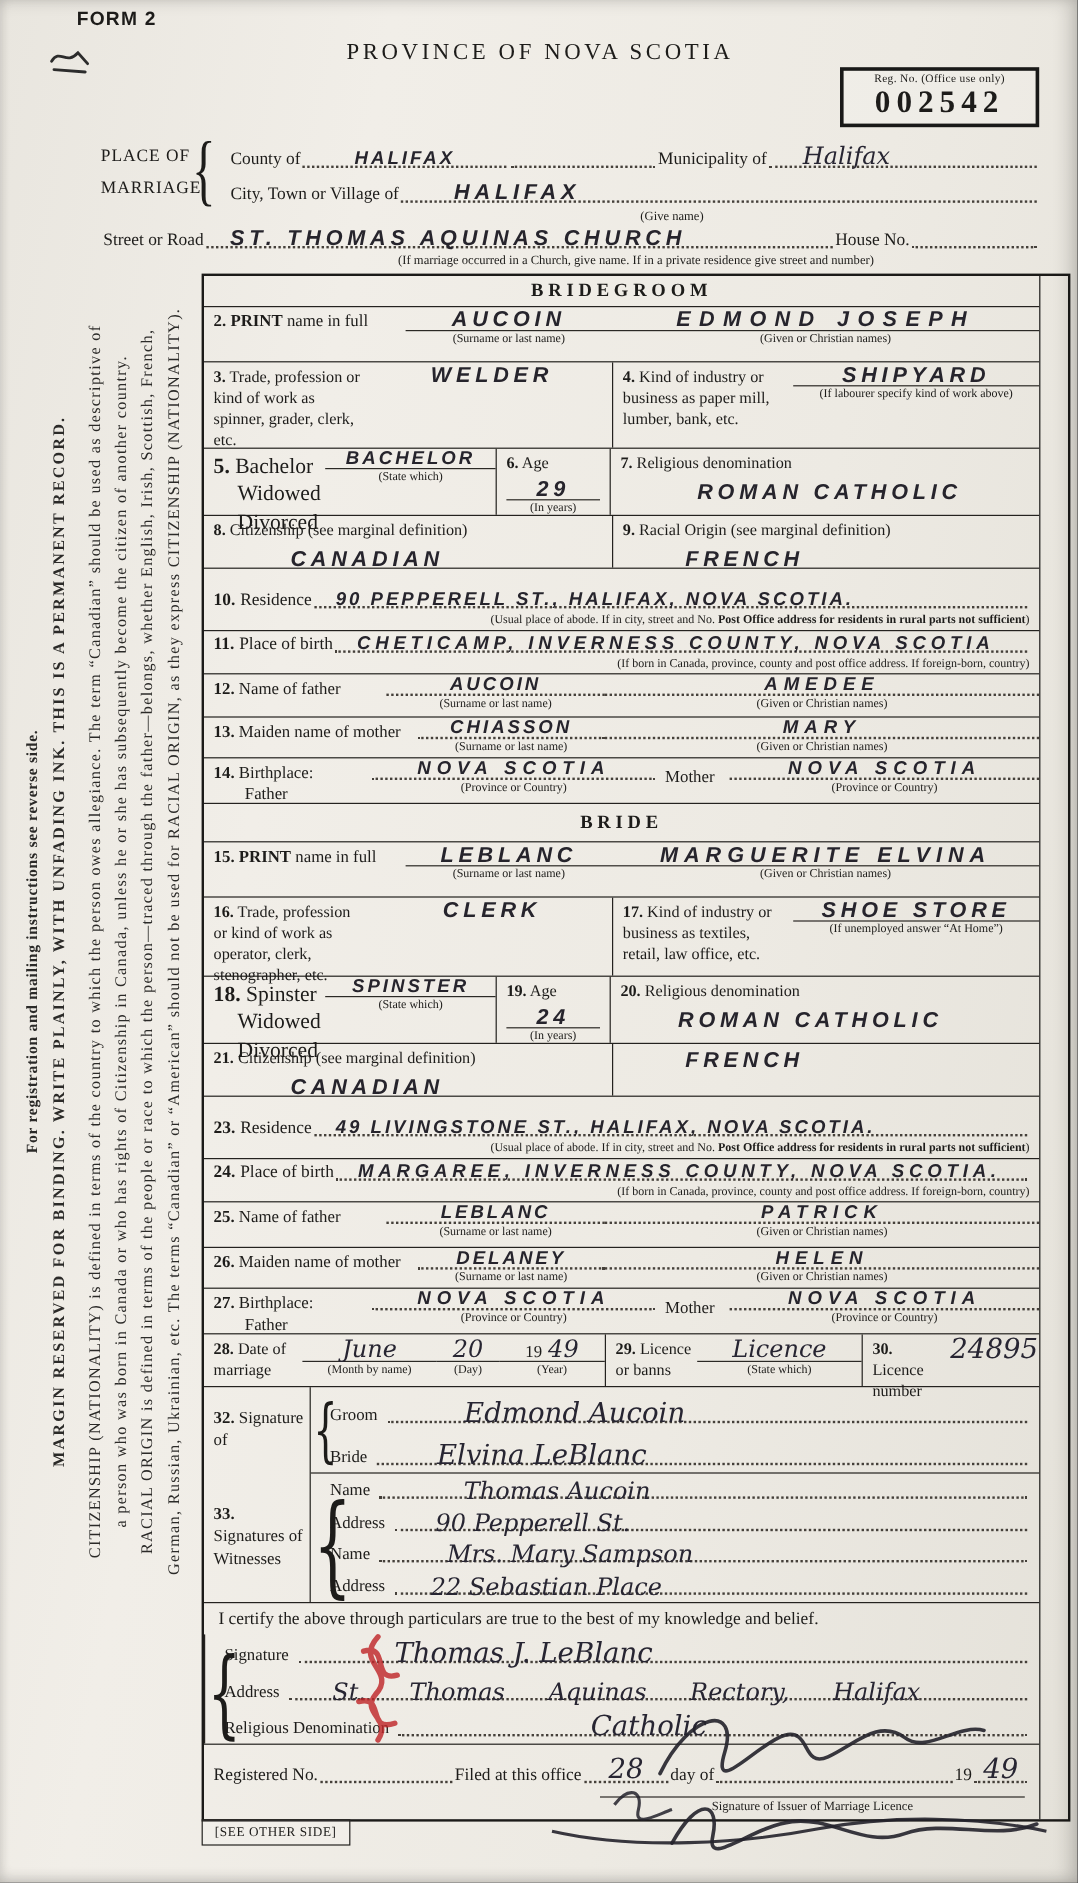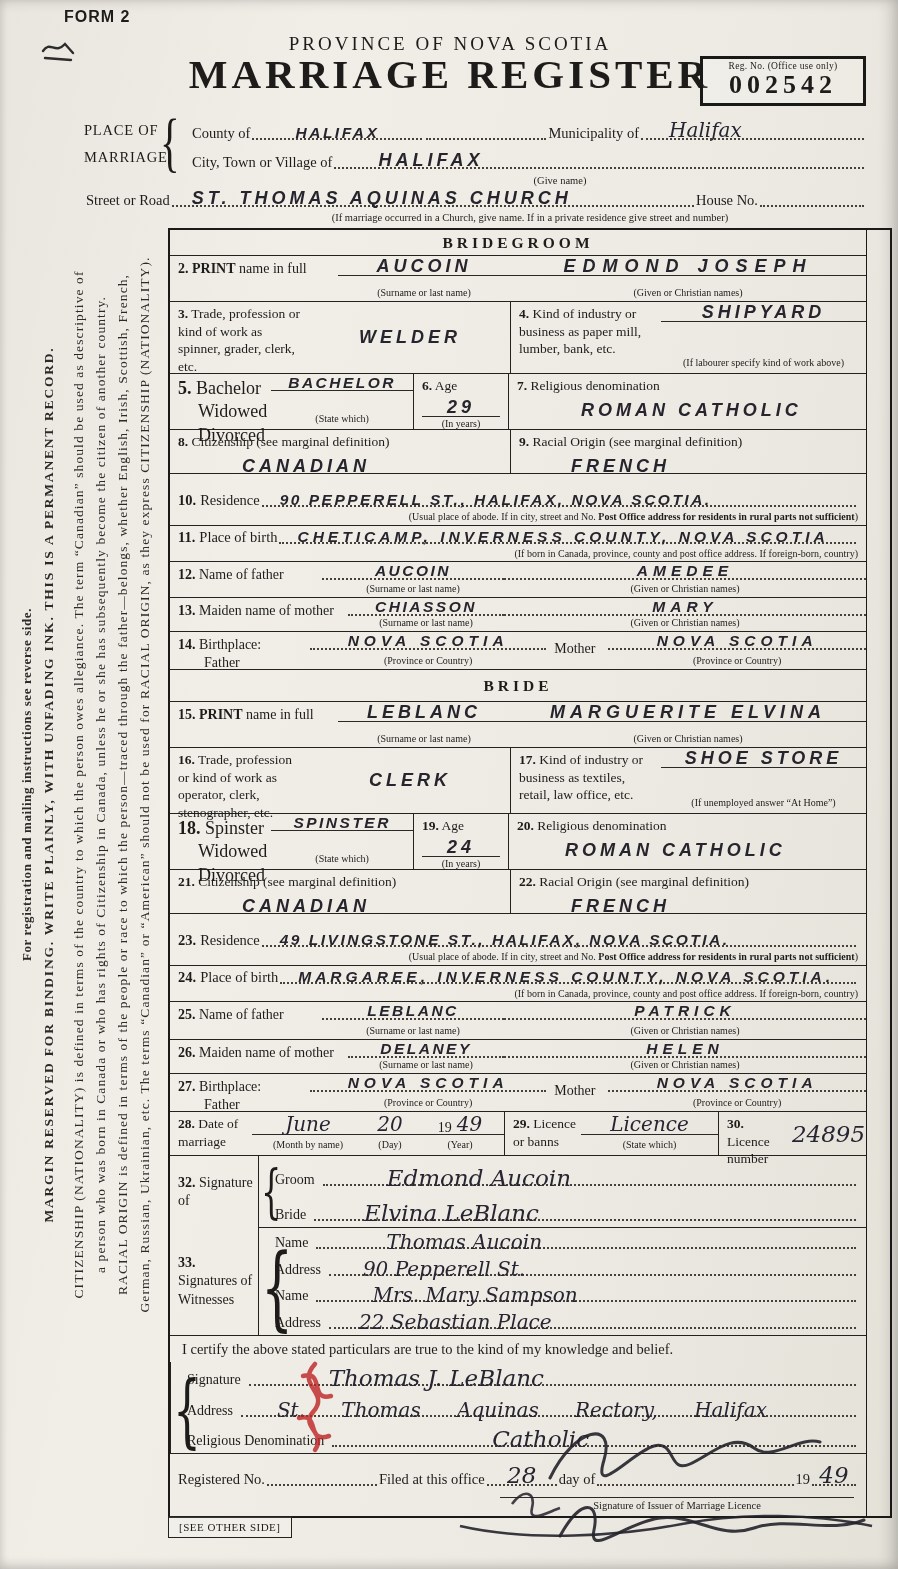--- a/index.html
+++ b/index.html
@@ -55,31 +55,31 @@
   
   .mtable{position:absolute;left:168px;top:228px;width:724px;border:2.5px solid #1b1a18;display:flex}
   .tmain{flex:1;display:flex;flex-direction:column;min-width:0}
   .tstrip{flex:0 0 24px;border-left:1.5px solid #1b1a18}
   .trow{display:flex;border-bottom:1.5px solid #24221f;position:relative;min-width:0}
   .trow.nb{border-bottom:none}
   .trow.col{flex-direction:column}
   .sechead{justify-content:center;align-items:center;font-weight:bold;font-size:15.5px;letter-spacing:4px}
   .rlab{font-size:14px;padding:4px 2px 2px 8px;line-height:1.25}
   .num{font-weight:bold}
-  .ucol{display:flex;flex-direction:column;justify-content:space-between;min-width:0}
+  .ucol{display:flex;flex-direction:column;justify-content:flex-start;min-width:0}
   .uval{border-bottom:1.5px solid #2b2925;display:flex;justify-content:center;align-items:flex-end;padding:0 4px;min-width:0}
   .uval.dot{border-bottom:2px dotted #45403a}
   .uval>span{margin-bottom:-2px}
   .unote{font-size:10px;text-align:center;line-height:12px;padding:1px 2px 2px;white-space:nowrap;overflow:hidden}
   .rownote{font-size:10px;text-align:right;line-height:12px;padding-bottom:2px;white-space:nowrap}
   .cell{display:flex;min-width:0}
   .cell.col{flex-direction:column}
   .br{border-right:1.5px solid #24221f}
   .celllab{font-size:13.5px;line-height:1.3;padding:3px 4px 2px 8px}
-  .cval{flex:1;display:flex;align-items:center;justify-content:center}
+  .cval{flex:1;display:flex;justify-content:center}
   .stack3{font-size:18px;line-height:1.3;padding:3px 4px 2px 8px}
   .stack3 .ind{padding-left:20px}
   .padval{padding:3px 0 0 72px}
 
   
   .leftlabs{flex:0 0 88px;display:flex;flex-direction:column}
   .llab{display:flex;align-items:center;font-size:14px;line-height:1.3;padding-left:8px}
   .vr{border-left:1.5px solid #24221f}
   .sline{flex:1;display:flex;align-items:flex-end;min-height:0;position:relative}
   .sline .slab{font-size:14px;padding:0 4px 4px 16px;white-space:nowrap}
@@ -107,21 +107,20 @@
     <p class="m-line m-par">a person who was born in Canada or who has rights of Citizenship in Canada, unless he or she has subsequently become the citizen of another country.</p>
     <p class="m-line m-par">RACIAL ORIGIN is defined in terms of the people or race to which the person—traced through the father—belongs, whether English, Irish, Scottish, French,</p>
     <p class="m-line m-par">German, Russian, Ukrainian, etc.  The terms “Canadian” or “American” should not be used for RACIAL ORIGIN, as they express CITIZENSHIP (NATIONALITY).</p>
   </div>
 
   <div class="form-no">FORM 2</div>
   <svg class="check-scribble" width="52" height="30" viewBox="0 0 52 30">
     <path d="M7,17 C14,6 19,21 29,10 L37,19 M9,24 L35,26" stroke="#2c2c2c" stroke-width="2.4" fill="none" stroke-linecap="round"></path>
   </svg>
   <div class="province">PROVINCE OF NOVA SCOTIA</div>
-  <h1 class="main-title">MARRIAGE REGISTER</h1>
   <div class="reg-box">
     <div class="reg-label">Reg. No. (Office use only)</div>
     <div class="reg-number">002542</div>
   </div>
 
   <div class="place-labels">
     <div>PLACE OF</div>
     <div>MARRIAGE</div>
   </div>
   <div class="place-brace">{</div>
@@ -377,21 +376,20 @@
           <div class="padval" style="padding-left:56px"><span class="hw lg">ROMAN CATHOLIC</span></div>
         </div>
       </div>
 
       <div class="trow" style="height:44px">
         <div class="cell col br" style="flex:0 0 341px">
           <div class="celllab"><span class="num">21.</span> <span>Citizenship (see marginal definition)</span></div>
           <div class="padval"><span class="hw lg">CANADIAN</span></div>
         </div>
         <div class="cell col" style="flex:1">
-          <div class="celllab"><span class="num">22.</span> <span>Racial Origin (see marginal definition)</span></div>
           <div class="padval" style="padding-left:60px"><span class="hw lg">FRENCH</span></div>
         </div>
       </div>
 
       <div class="trow col" style="height:52px;padding:4px 8px 0">
         <div class="fline" style="flex:1">
           <span class="num">23.</span>
           <span class="lbl">Residence</span>
           <span class="dotval" style="flex:1">
               <span class="hw" style="padding-left:14px">49 LIVINGSTONE ST., HALIFAX, NOVA SCOTIA.</span>
@@ -552,21 +550,21 @@
             <div class="sline">
               <span class="slab">Address</span>
               <span class="fill">
                   <span class="script" style="padding-left:30px">22 Sebastian Place</span>
                 </span>
             </div>
           </div>
         </div>
       </div>
 
-      <div class="trow nb certify-row" style="height:26px">I certify the above stated particulars are true to the kind of my knowledge and belief.</div>
+      <div class="trow nb certify-row" style="height:26px">I certify the above through particulars are true to the best of my knowledge and belief.</div>
 
       <div class="trow" style="height:92px">
         <div class="vr"></div>
         <div style="flex:1;display:flex;flex-direction:column;position:relative;min-width:0">
           <span class="brace" style="top:2px;font-size:80px">{</span>
           <svg class="red-scribble" width="78" height="102" viewBox="0 0 78 102">
             <path d="M40,8 C20,30 56,36 38,56 C25,72 52,76 40,94 M28,20 C50,14 34,46 56,40 M24,62 C46,56 30,88 54,80" stroke="#c0272a" stroke-width="4.5" fill="none" stroke-linecap="round" opacity=".82"></path>
           </svg>
           <div class="sline">
             <span class="slab">Signature</span>

